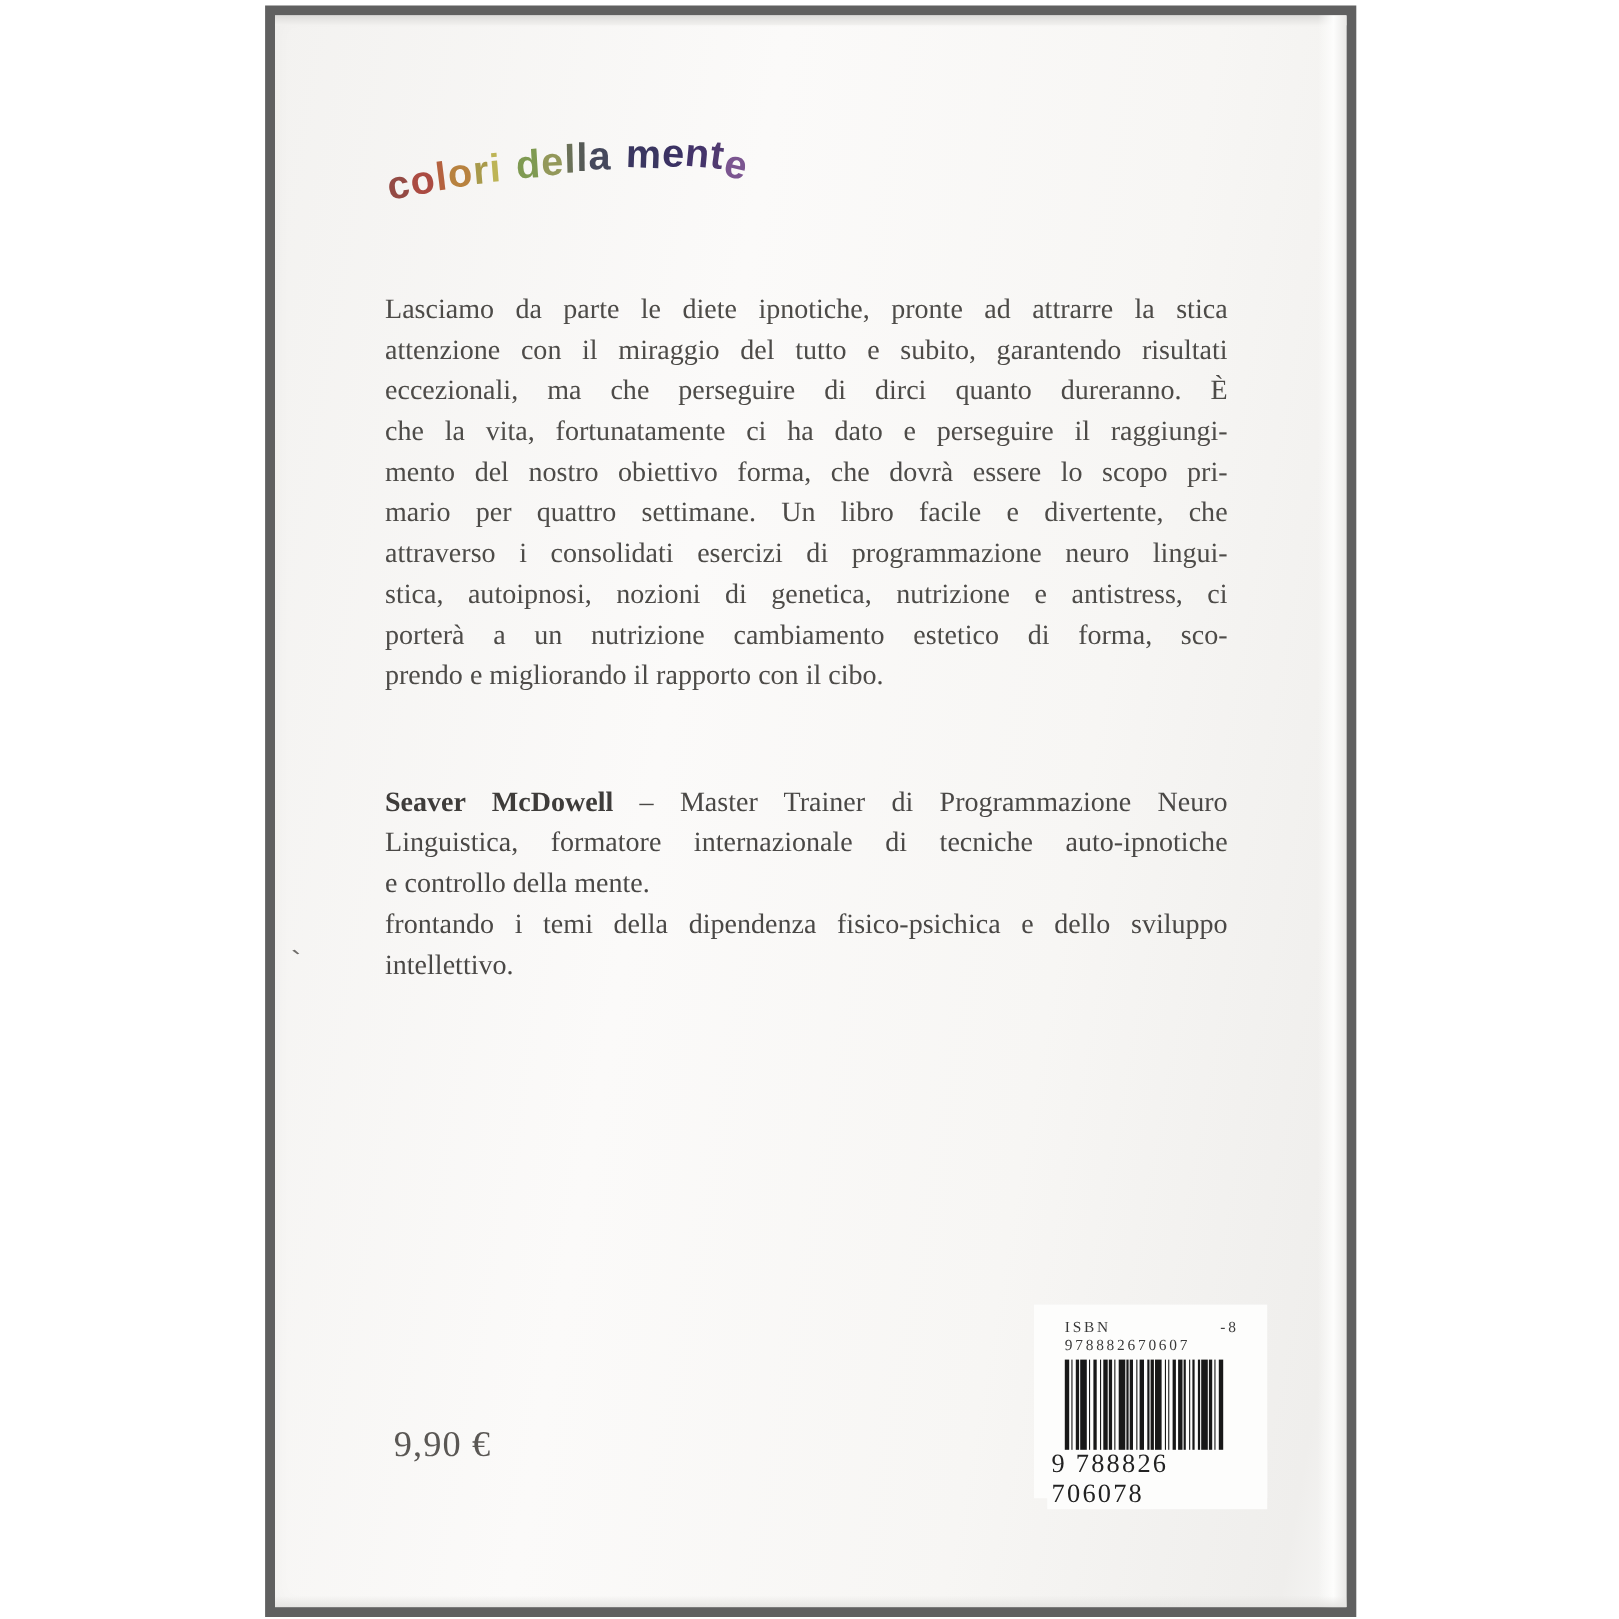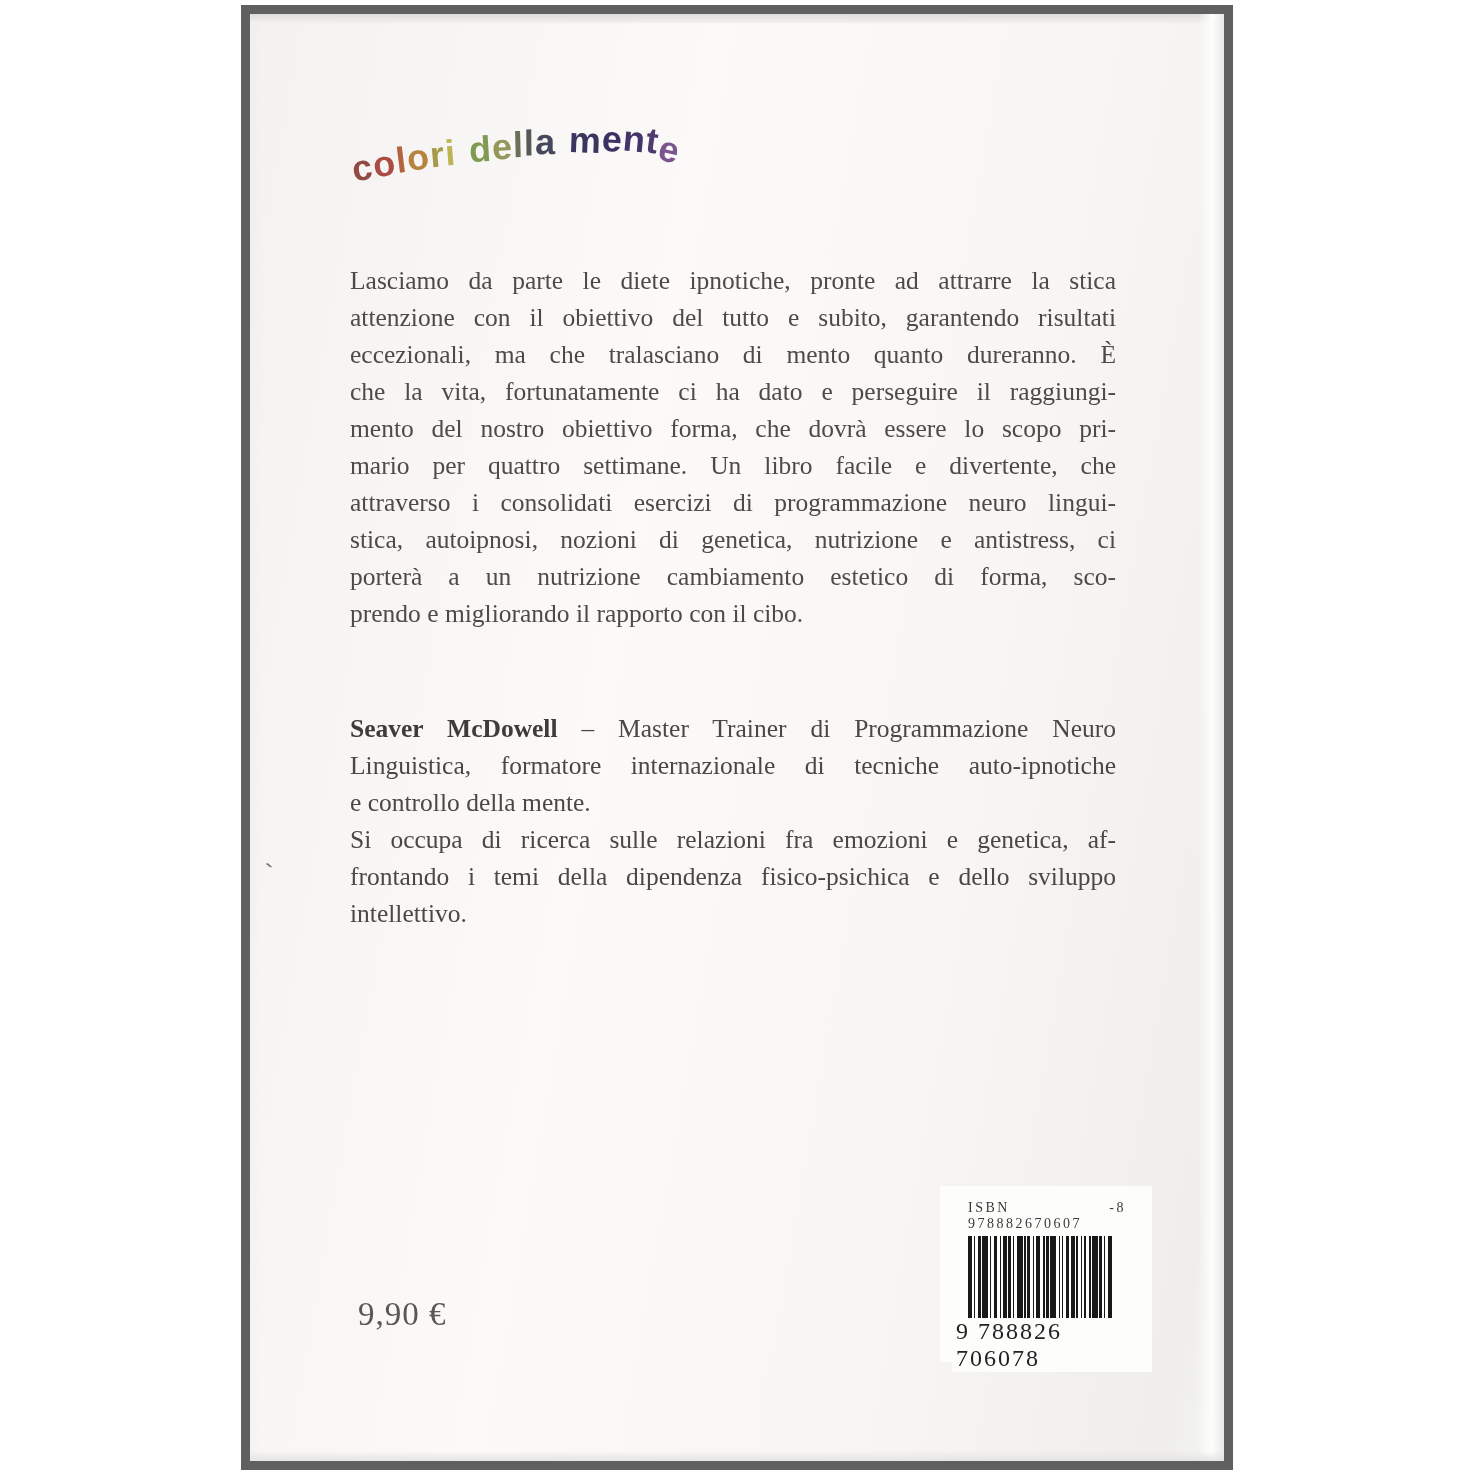--- a/index.html
+++ b/index.html
@@ -133,36 +133,35 @@
 <div class="book">
   <div class="book-inner">
     <div class="page-edge-top"></div>
     <div class="page-edge-right"></div>
     <div class="page-edge-bottom"></div>
 
     <div class="logo"><span class="logo-letter" style="color: rgb(148, 74, 68);">c</span><span class="logo-letter" style="color: rgb(171, 75, 66);">o</span><span class="logo-letter" style="color: rgb(181, 98, 63);">l</span><span class="logo-letter" style="color: rgb(184, 130, 63);">o</span><span class="logo-letter" style="color: rgb(168, 154, 75);">r</span><span class="logo-letter" style="color: rgb(189, 180, 86);">i</span><span class="logo-letter"> </span><span class="logo-letter" style="color: rgb(127, 154, 82);">d</span><span class="logo-letter" style="color: rgb(147, 152, 90);">e</span><span class="logo-letter" style="color: rgb(107, 113, 88);">l</span><span class="logo-letter" style="color: rgb(86, 90, 86);">l</span><span class="logo-letter" style="color: rgb(69, 72, 92);">a</span><span class="logo-letter"> </span><span class="logo-letter" style="color: rgb(58, 54, 96);">m</span><span class="logo-letter" style="color: rgb(59, 50, 99);">e</span><span class="logo-letter" style="color: rgb(68, 52, 106);">n</span><span class="logo-letter" style="color: rgb(80, 58, 112);">t</span><span class="logo-letter" style="color: rgb(123, 85, 144);">e</span></div>
 
     <div class="description">
       <div class="line">Lasciamo da parte le diete ipnotiche, pronte ad attrarre la stica</div>
-      <div class="line">attenzione con il obiettivo del tutto e subito, garantendo risultati</div>
-      <div class="line">eccezionali, ma che tralasciano di mento quanto dureranno. È</div>
+      <div class="line">attenzione con il miraggio del tutto e subito, garantendo risultati</div>
+      <div class="line">eccezionali, ma che perseguire di dirci quanto dureranno. È</div>
       <div class="line">che la vita, fortunatamente ci ha dato e perseguire il raggiungi-</div>
       <div class="line">mento del nostro obiettivo forma, che dovrà essere lo scopo pri-</div>
       <div class="line">mario per quattro settimane. Un libro facile e divertente, che</div>
       <div class="line">attraverso i consolidati esercizi di programmazione neuro lingui-</div>
       <div class="line">stica, autoipnosi, nozioni di genetica, nutrizione e antistress, ci</div>
       <div class="line">porterà a un nutrizione cambiamento estetico di forma, sco-</div>
       <div class="line flush">prendo e migliorando il rapporto con il cibo.</div>
     </div>
 
     <div class="bio">
       <div class="line"><span class="bold">Seaver McDowell</span><span> – Master Trainer di Programmazione Neuro</span></div>
       <div class="line">Linguistica, formatore internazionale di tecniche auto-ipnotiche</div>
       <div class="line flush">e controllo della mente.</div>
-      <div class="line">Si occupa di ricerca sulle relazioni fra emozioni e genetica, af-</div>
       <div class="line">frontando i temi della dipendenza fisico-psichica e dello sviluppo</div>
       <div class="line flush">intellettivo.</div>
     </div>
 
     <span class="stray-mark">`</span>
 
     <div class="price">9,90 €</div>
 
     <div class="barcode-box">
       <div class="isbn-line">

